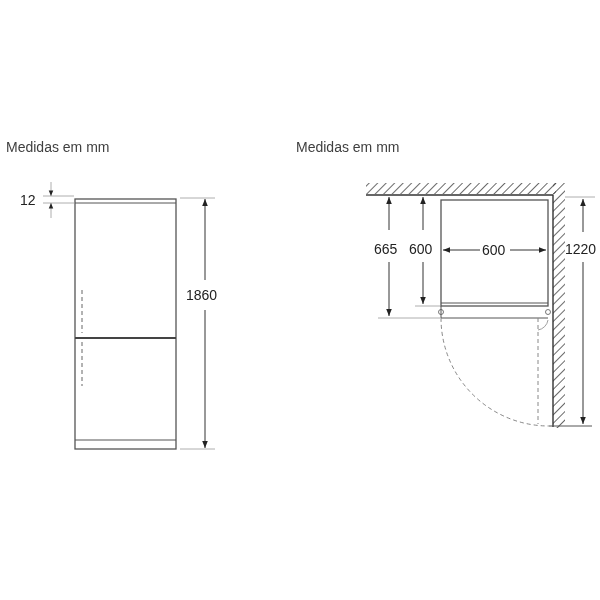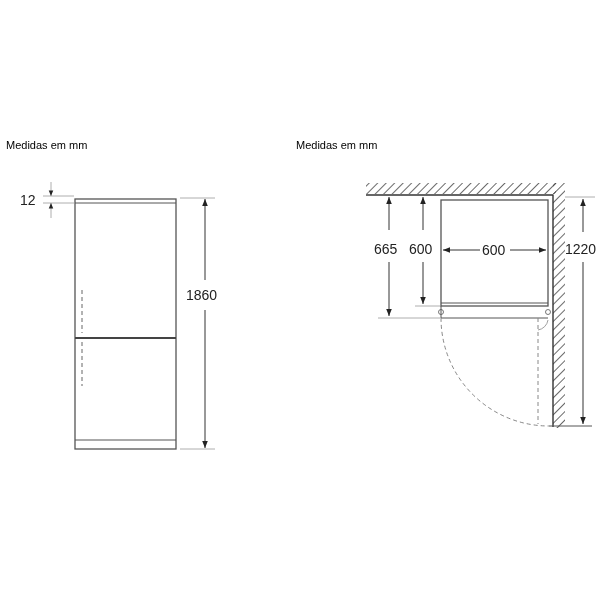--- a/index.html
+++ b/index.html
@@ -1,17 +1,17 @@
 <!DOCTYPE html>
 <html><head>
   <meta charset="utf-8">
   <style>
     html, body { margin: 0; padding: 0; background: #ffffff; }
     body { width: 600px; height: 600px; position: relative; overflow: hidden; font-family: "Liberation Sans", sans-serif; }
-    .title { position: absolute; font-size: 11px; color: #000000; }
+    .title { position: absolute; font-size: 14px; color: #404040; }
     #title-left { left: 6px; top: 139px; }
     #title-right { left: 296px; top: 139px; }
     svg { position: absolute; left: 0; top: 0; }
     .dim-text { font-family: "Liberation Sans", sans-serif; font-size: 14px; fill: #222222; }
   </style>
 </head>
 <body>
 
 <div id="title-left" class="title">Medidas em mm</div>
 <div id="title-right" class="title">Medidas em mm</div>

